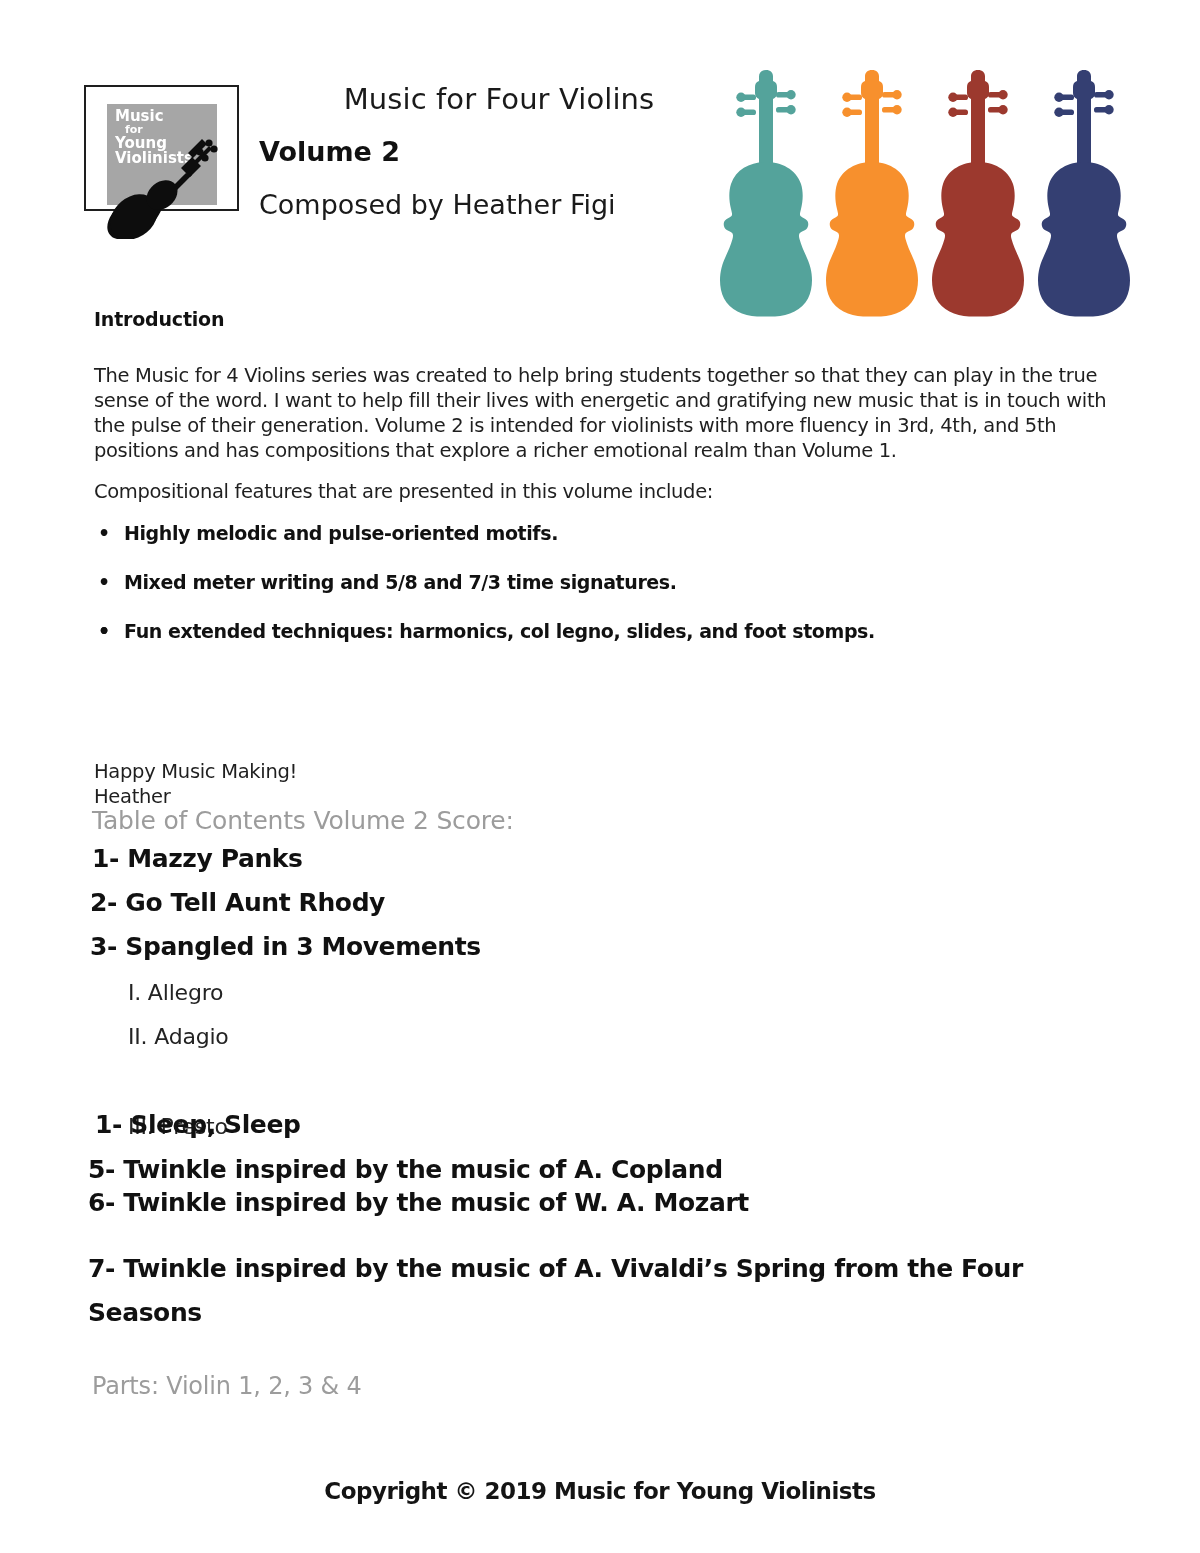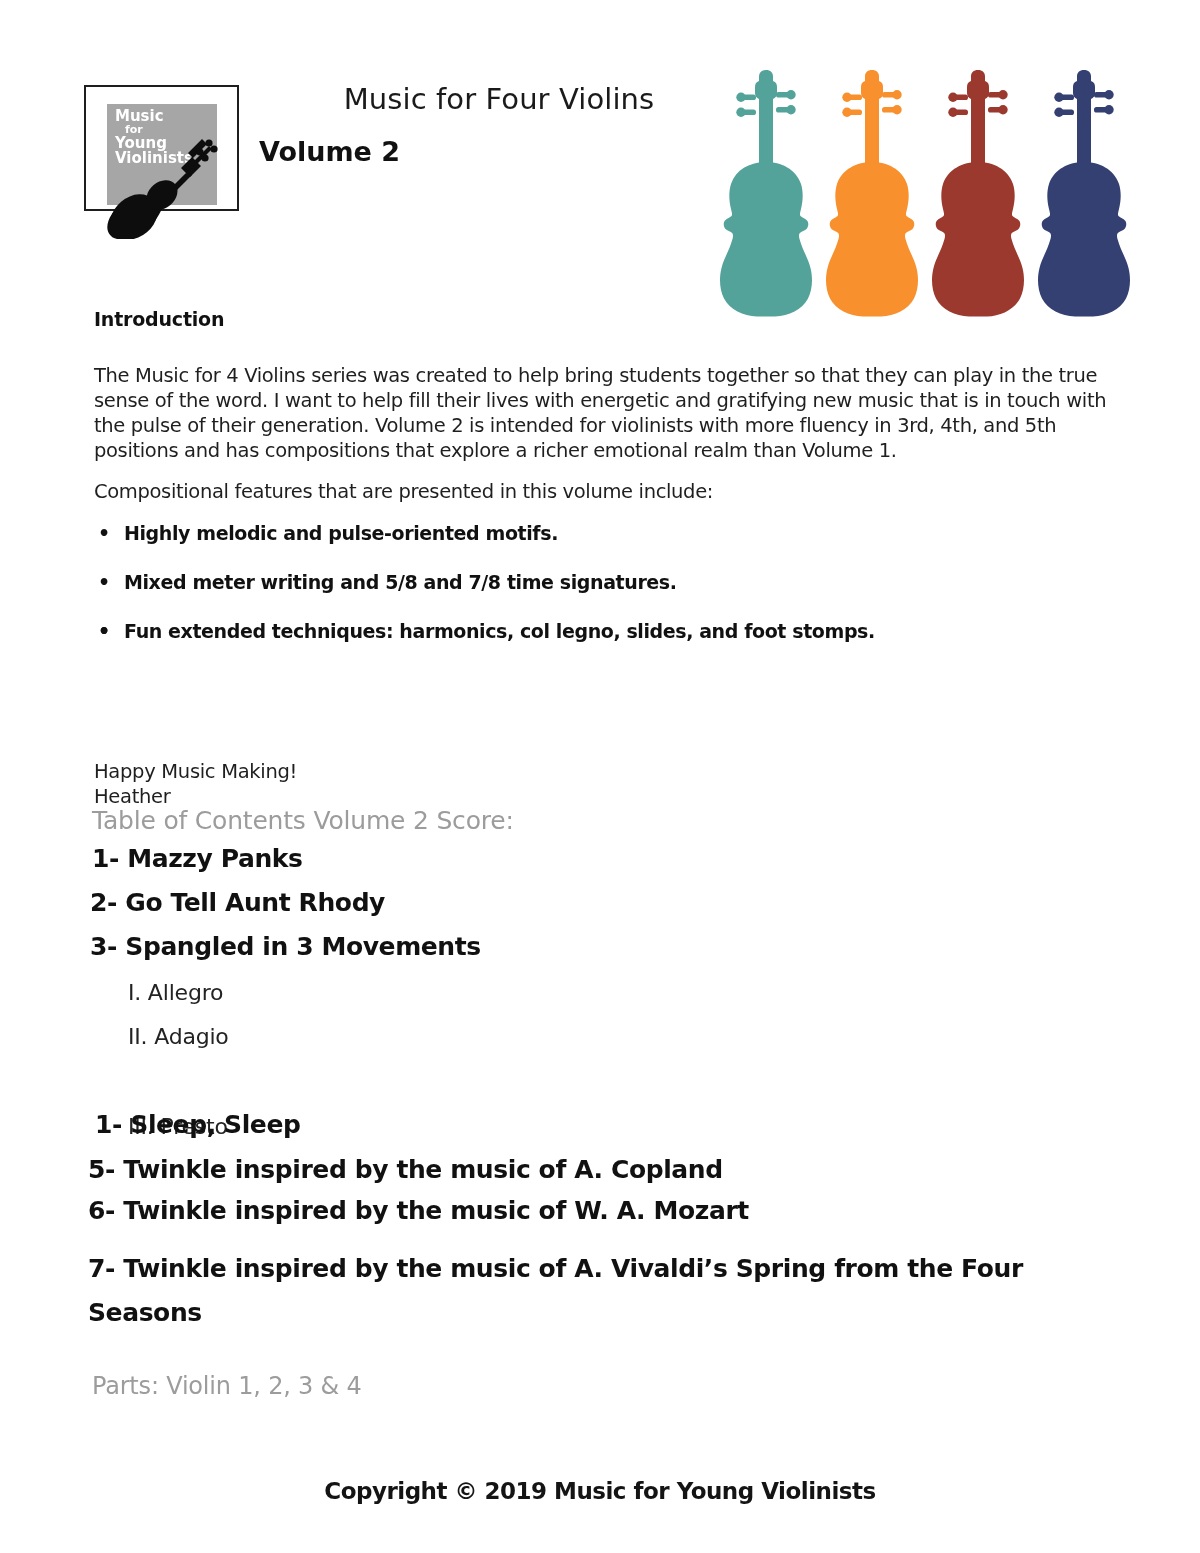--- a/index.html
+++ b/index.html
@@ -220,21 +220,21 @@
   .toc-2  { position: absolute; left: 90px;  top: 44px;  font-size: 25px; }
   .toc-3  { position: absolute; left: 90px;  top: 88px;  font-size: 25px; }
   .toc-mv { position: absolute; font-family: "DejaVu Sans", sans-serif;
             font-size: 22px; font-weight: 400; color: #232323;
             letter-spacing: -0.2px; line-height: 1.0; white-space: nowrap; }
   .mv-1 { left: 128px; top: 136px; }
   .mv-2 { left: 128px; top: 180px; }
   .mv-3 { left: 128px; top: 224px; margin-top: 46px; }
   .toc-4  { position: absolute; left: 95px;  top: 266px; font-size: 25px; }
   .toc-5  { position: absolute; left: 88px;  top: 311px; font-size: 25px; }
-  .toc-6  { position: absolute; left: 88px;  top: 352px; font-size: 25px; }
+  .toc-6  { position: absolute; left: 88px;  top: 344px; font-size: 25px; }
   .toc-7  { position: absolute; left: 88px;  top: 401px; font-size: 25px;
             white-space: normal; width: 960px; line-height: 44px; }
 
   #parts-line {
     position: absolute;
     left: 92px;
     top: 1372px;
     font-family: "DejaVu Sans", sans-serif;
     font-size: 24px;
     font-weight: 400;
@@ -284,20 +284,21 @@
           <ellipse cx="40" cy="78" rx="26" ry="20" transform="rotate(-40 40 78)"></ellipse>
           <ellipse cx="68" cy="56" rx="17" ry="13" transform="rotate(-40 68 56)"></ellipse>
         </g>
       </svg>
     </div>
   </div>
 
   <div id="title-block">
     <div class="t-main">Music for Four Violins</div>
     <div class="t-vol">Volume 2</div>
+    <div class="t-comp">Composed by Heather Figi</div>
   </div>
 
   <svg id="violins" viewBox="0 0 420 275" xmlns="http://www.w3.org/2000/svg">
     <defs>
       <g id="violin-shape">
 
         <path d="M46,0 C50.5,0 53,2.5 53,6.5 L53,11 C56,12 57,14 57,17 L57,23
                  C57,26 55.5,28 53,29 L53,96 L39,96 L39,29
                  C36.5,28 35,26 35,23 L35,17 C35,14 36,12 39,11 L39,6.5
                  C39,2.5 41.5,0 46,0 Z"></path>
@@ -359,21 +360,21 @@
 
 <div id="features-lead">Compositional features that are presented in this volume include:</div>
 
 <ul id="features-list">
   <li>
     <span class="bullet">•</span>
     <span>Highly melodic and pulse-oriented motifs.</span>
   </li>
   <li>
     <span class="bullet">•</span>
-    <span>Mixed meter writing and 5/8 and 7/8 time signatures.</span>
+    <span>Mixed meter writing and 5/8 and 7/3 time signatures.</span>
   </li>
   <li>
     <span class="bullet">•</span>
   </li>
   <li>
     <span class="bullet">•</span>
     <span>Fun extended techniques: harmonics, col legno, slides, and foot stomps.</span>
   </li>
 </ul>
 

